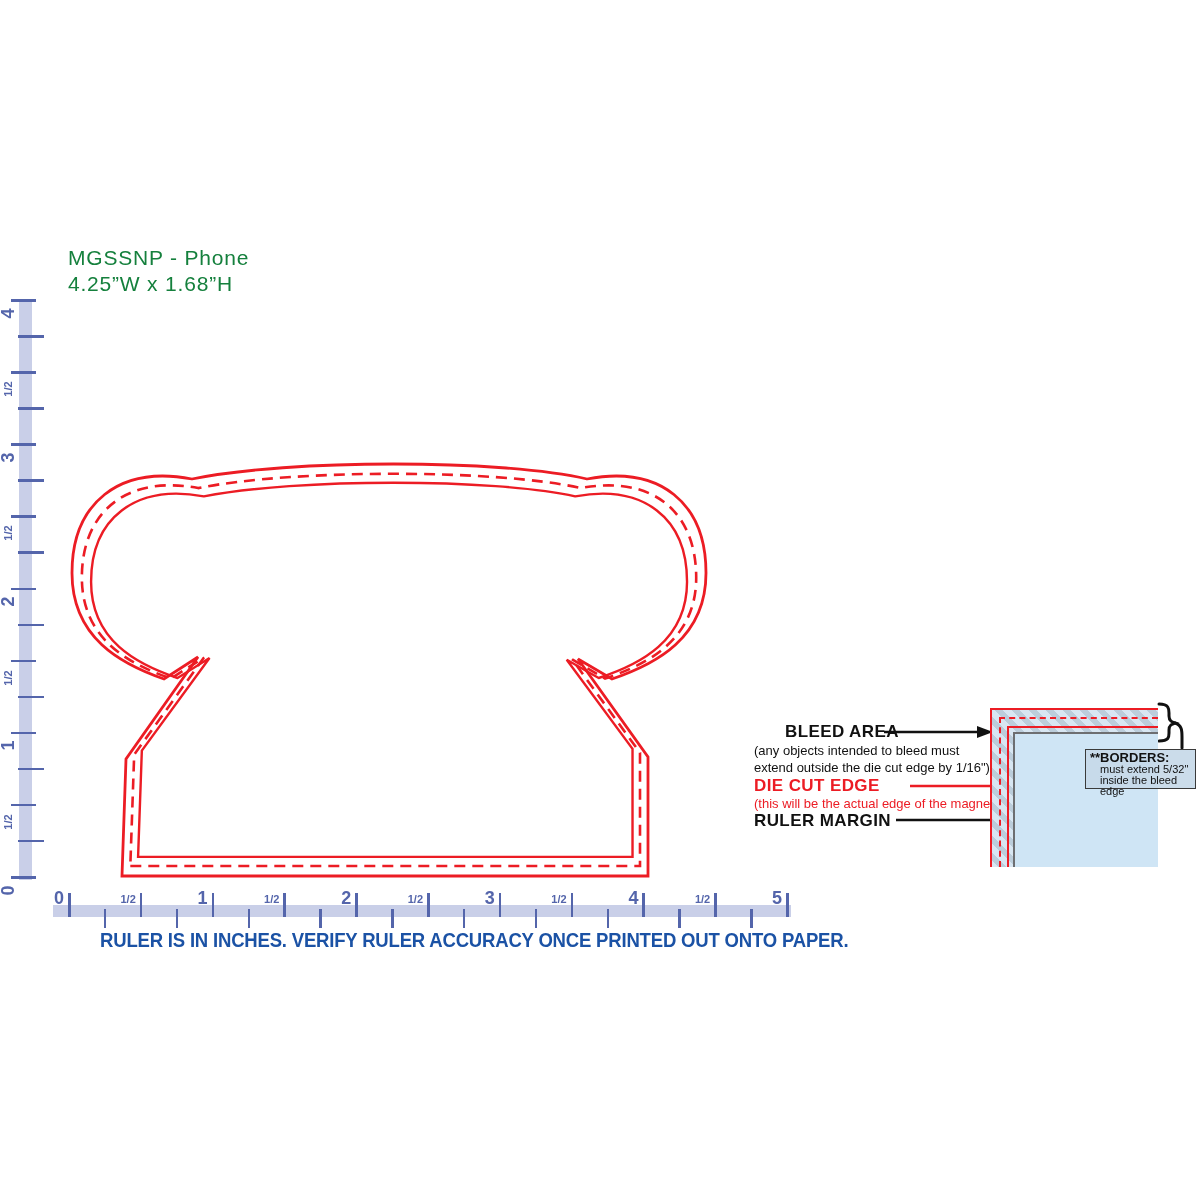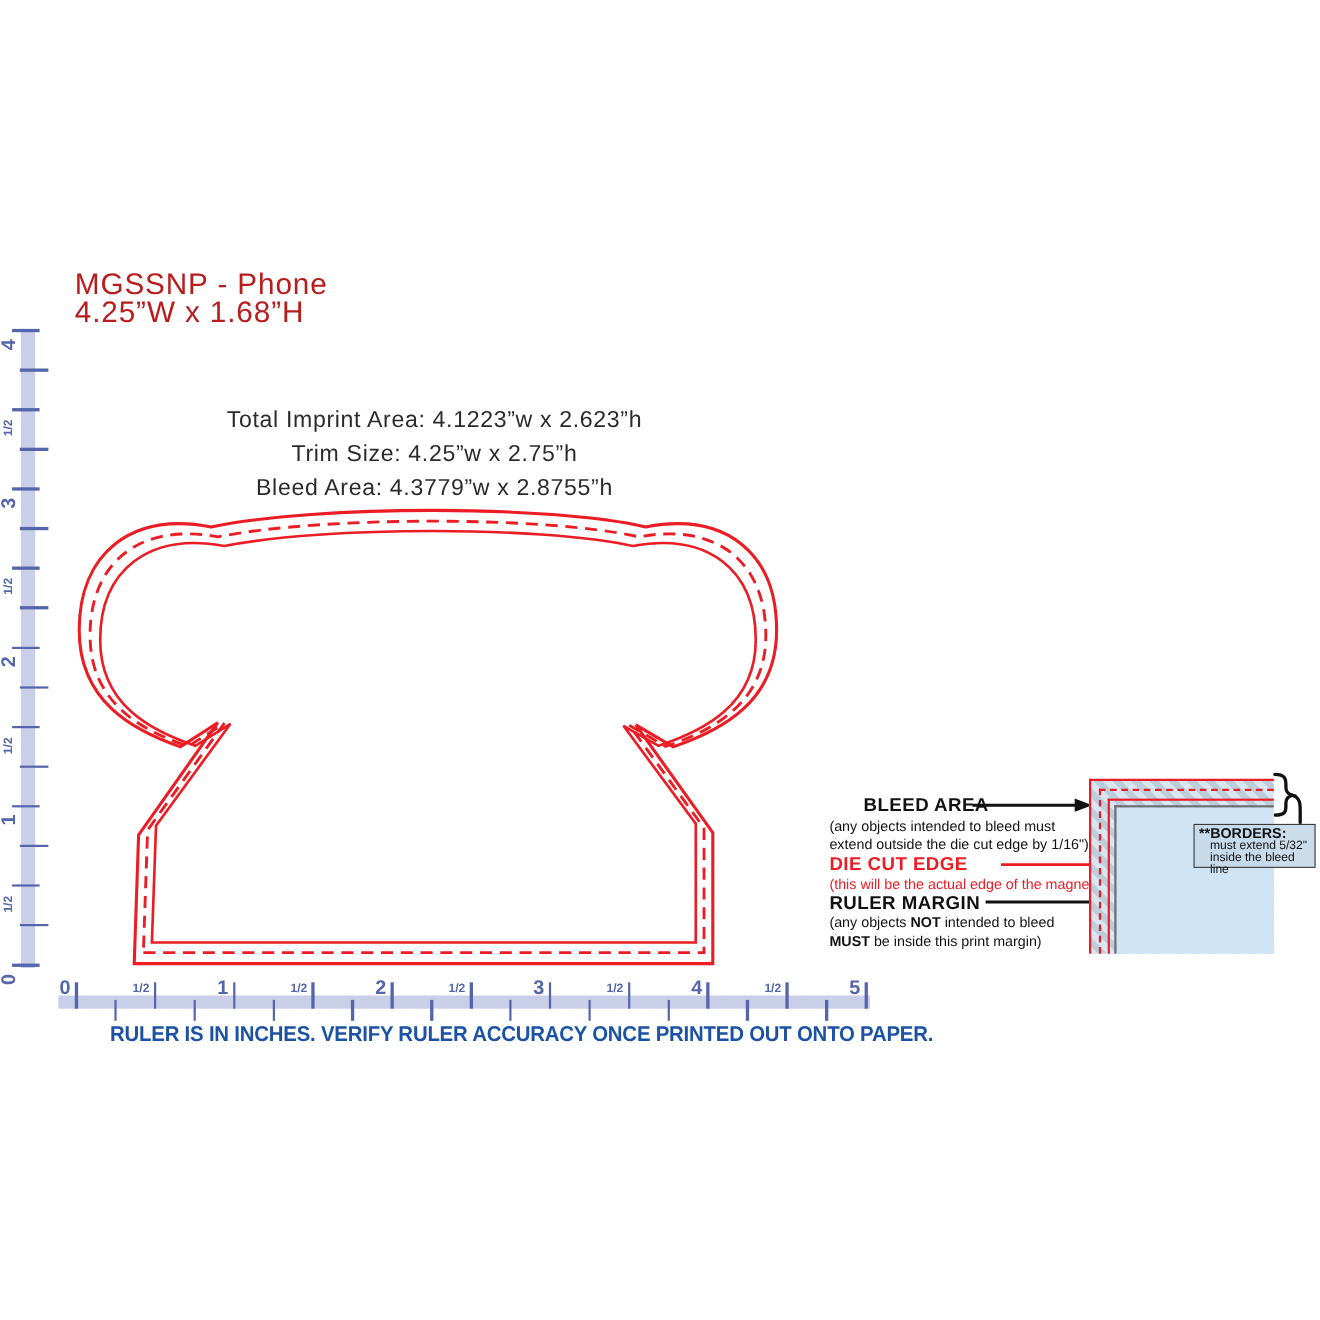--- a/index.html
+++ b/index.html
@@ -1,21 +1,21 @@
 <!DOCTYPE html>
 <html><head>
 <meta charset="utf-8">
 <style>
   html,body{margin:0;padding:0;background:#ffffff;}
   #page{position:relative;width:1200px;height:1200px;background:#ffffff;overflow:hidden;
         font-family:"Liberation Sans", sans-serif;}
   .abs{position:absolute;}
 
   
-  .doc-title{left:68px;top:245px;font-size:27px;line-height:26px;color:#b91c1c;letter-spacing:.8px;}
+  .doc-title{left:68px;top:245px;font-size:21px;line-height:26px;color:#15803d;letter-spacing:.8px;}
   .spec-block{left:160px;top:366px;width:470px;text-align:center;font-size:21px;line-height:31px;
               color:#2b2b2b;letter-spacing:.6px;}
 
   
   .leg-title{font-size:17px;font-weight:bold;color:#111;letter-spacing:.4px;}
   .leg-desc{font-size:13px;color:#111;line-height:17px;}
   .leg-red{color:#EC1C24;}
 
   
   #corner-diagram{left:990px;top:708px;width:168px;height:159px;}
@@ -47,25 +47,20 @@
 </head>
 <body>
 
 <div id="page">
 
   <div class="abs doc-title">
     <div>MGSSNP - Phone</div>
     <div>4.25”W x 1.68”H</div>
   </div>
 
-  <div class="abs spec-block">
-    <div>Total Imprint Area:  4.1223”w x 2.623”h</div>
-    <div>Trim Size:  4.25”w x 2.75”h</div>
-    <div>Bleed Area:  4.3779”w x 2.8755”h</div>
-  </div>
 
   <svg class="abs" style="left:0;top:0;" width="1200" height="1200" viewBox="0 0 1200 1200">
 
     <path d="M122,876 L648,876 L648,757 L578,659 L612,679
          C656,664 706,638 706,573 C706,503 660,465 587,479
          C500,459 290,459 192,479
          C119,465 72,503 72,573 C72,638 121,664 164,679
          L198,657 L126,759 Z" fill="none" stroke="#EC1C24" stroke-width="2.8" stroke-linejoin="miter"></path>
 
     <path d="M122,876 L648,876 L648,757 L578,659 L612,679
@@ -103,38 +98,34 @@
   <div class="abs leg-title" style="left:785px;top:722px;">BLEED AREA</div>
   <div class="abs leg-desc" style="left:754px;top:742px;">
     <div>(any objects intended to bleed must</div>
     <div>extend outside the die cut edge by 1/16")</div>
   </div>
 
   <div class="abs leg-title leg-red" style="left:754px;top:776px;">DIE CUT EDGE</div>
   <div class="abs leg-desc leg-red" style="left:754px;top:795px;">(this will be the actual edge of the magnet)</div>
 
   <div class="abs leg-title" style="left:754px;top:811px;">RULER MARGIN</div>
-  <div class="abs leg-desc" style="left:754px;top:830px;">
-    <div><span>(any objects </span><b>NOT</b><span> intended to bleed</span></div>
-    <div><b>MUST</b><span> be inside this print margin)</span></div>
-  </div>
 
   <div class="abs" id="corner-diagram">
     <div class="cd-hatch"></div>
     <div class="cd-fill"></div>
     <div class="cd-outer"></div>
     <div class="cd-dashed"></div>
     <div class="cd-solid"></div>
     <div class="cd-gray"></div>
   </div>
 
   <div class="abs" id="borders-note">
     <div class="bn-title">**BORDERS:</div>
     <div class="bn-line">must extend 5/32"</div>
-    <div class="bn-line">inside the bleed line</div>
+    <div class="bn-line">inside the bleed edge</div>
   </div>
 
   <div class="abs" style="inset:0;">
     <div class="abs ruler-bar" style="left:53px;top:905px;width:738px;height:12px;"></div>
   <div class="hlab" style="left: 8px; top: 889px; width: 56px; text-align: right;">0</div>
       <div class="tick" style="left: 68px; top: 893px; height: 24px;"></div>
       <div class="tick" style="left: 103.9px; top: 909px; height: 19px;"></div>
       <div class="hlab half" style="left: 79.8px; top: 894px; width: 56px; text-align: right;">1/2</div>
       <div class="tick" style="left: 139.8px; top: 893px; height: 24px;"></div>
       <div class="tick" style="left: 175.7px; top: 909px; height: 19px;"></div>

